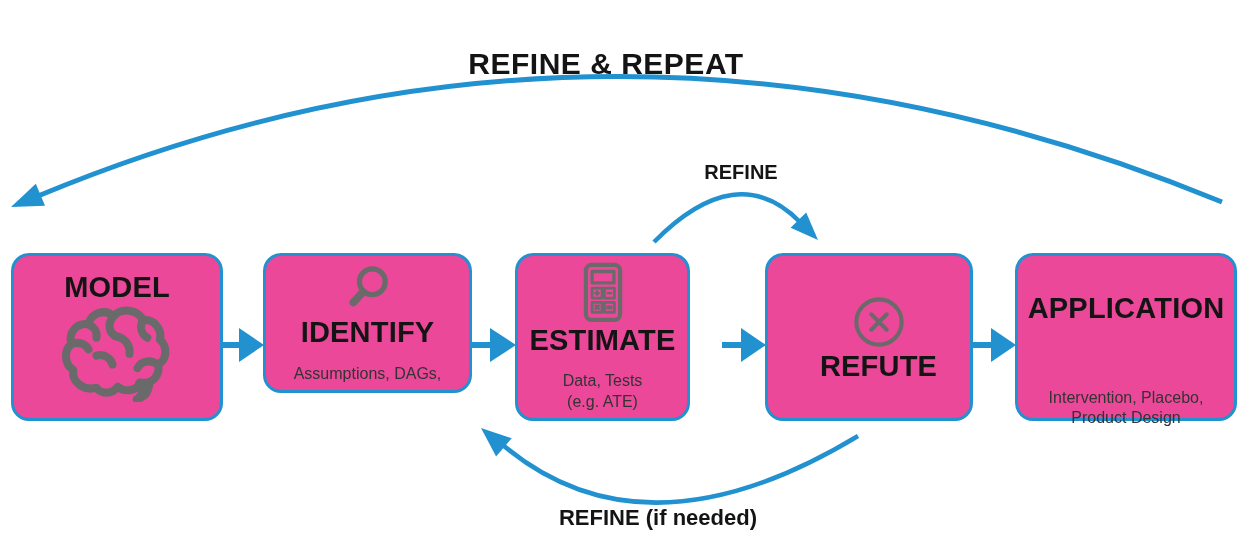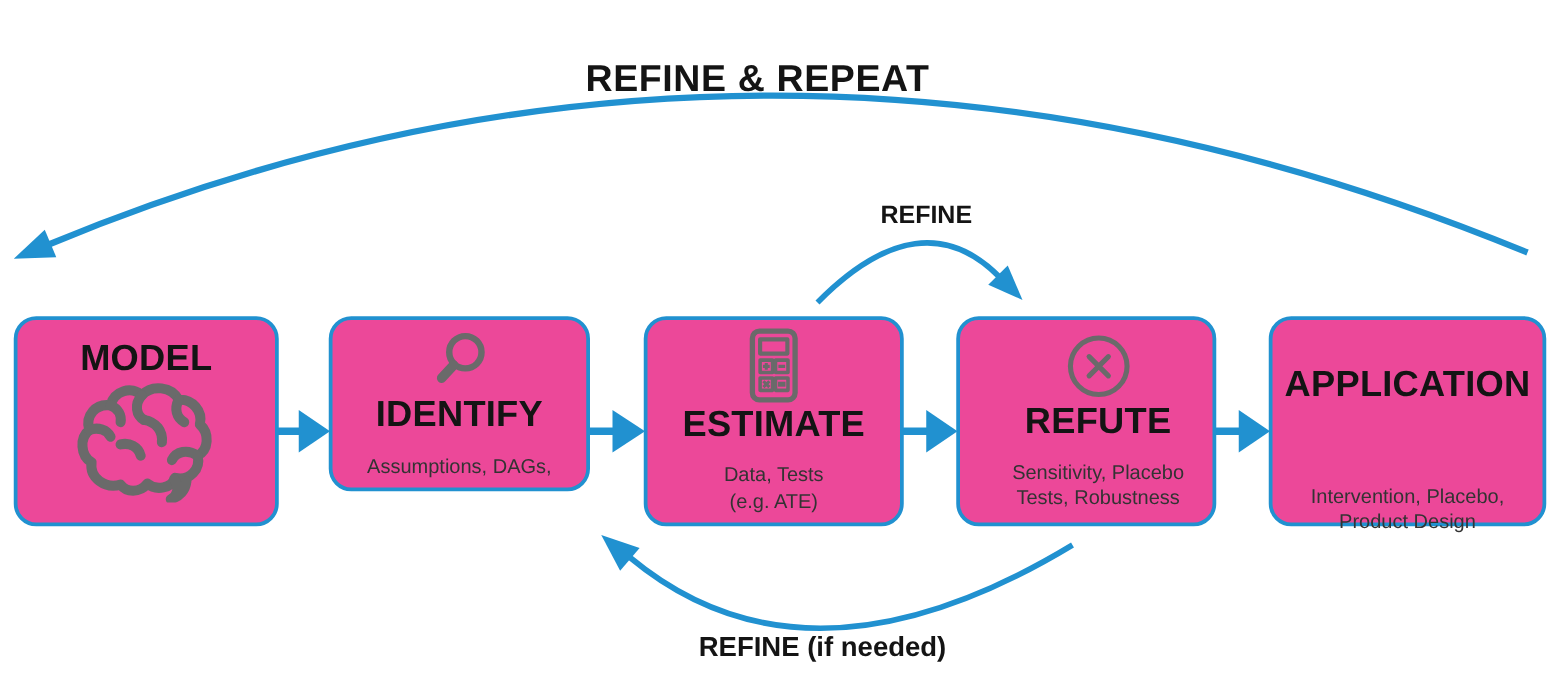--- a/index.html
+++ b/index.html
@@ -16,21 +16,21 @@
   .stage-sub{font-size:16px;color:var(--sub);line-height:1.28;margin-top:16px;}
   .icon{display:block;}
   .icon-stroke{stroke:var(--icon);fill:none;}
   .icon-fill{fill:var(--icon);stroke:none;}
   .loop-label{position:absolute;font-weight:bold;color:var(--ink);text-align:center;}
   .label-top{left:430px;width:352px;top:28px;font-size:30px;letter-spacing:0.5px;margin-top:19px;}
   .label-mid{left:660px;width:162px;top:161px;font-size:20px;}
   .label-bottom{left:507px;width:302px;top:505px;font-size:22px;}
   .s1{left:11px;top:253px;width:212px;height:168px;}
   .s2{left:263px;top:253px;width:209px;height:140px;}
-  .s3{left:515px;top:253px;width:208px;height:168px;}
+  .s3{left:515px;top:253px;width:175px;height:168px;}
   .s4{left:765px;top:253px;width:208px;height:168px;padding-left:23px;}
   .s5{left:1015px;top:253px;width:222px;height:168px;gap:48px;}
 </style>
 </head>
 <body>
 
 <div class="canvas">
 
   <svg class="arrows-layer" viewBox="0 0 1245 560">
 
@@ -124,24 +124,20 @@
   </div>
 
   <div class="stage s4">
     <svg class="icon" width="58" height="58" viewBox="0 0 64 64">
       <g class="icon-stroke" stroke-width="4.5" stroke-linecap="round">
         <circle cx="32" cy="32" r="25"></circle>
         <path d="M23.5 23.5 L40.5 40.5 M40.5 23.5 L23.5 40.5"></path>
       </g>
     </svg>
     <div class="stage-title">REFUTE</div>
-    <div class="stage-sub">
-      <div>Sensitivity, Placebo</div>
-      <div>Tests, Robustness</div>
-    </div>
   </div>
 
   <div class="stage s5">
     <svg class="icon" width="60" height="60" viewBox="0 0 64 64">
       <g class="icon-stroke" stroke-width="5" stroke-linejoin="round">
         <path d="M51.49 27.5 L58.67 27.78 A27 27 0 0 1 58.67 36.22 L51.49 36.5 A20 20 0 0 1 48.96 42.6 L53.84 47.87 A27 27 0 0 1 47.87 53.84 L42.6 48.96 A20 20 0 0 1 36.5 51.49 L36.22 58.67 A27 27 0 0 1 27.78 58.67 L27.5 51.49 A20 20 0 0 1 21.4 48.96 L16.13 53.84 A27 27 0 0 1 10.16 47.87 L15.04 42.6 A20 20 0 0 1 12.51 36.5 L5.33 36.22 A27 27 0 0 1 5.33 27.78 L12.51 27.5 A20 20 0 0 1 15.04 21.4 L10.16 16.13 A27 27 0 0 1 16.13 10.16 L21.4 15.04 A20 20 0 0 1 27.5 12.51 L27.78 5.33 A27 27 0 0 1 36.22 5.33 L36.5 12.51 A20 20 0 0 1 42.6 15.04 L47.87 10.16 A27 27 0 0 1 53.84 16.13 L48.96 21.4 A20 20 0 0 1 51.49 27.5 Z"></path>
         <circle cx="32" cy="32" r="9.5"></circle>
       </g>
     </svg>
     <div class="stage-title">APPLICATION</div>

